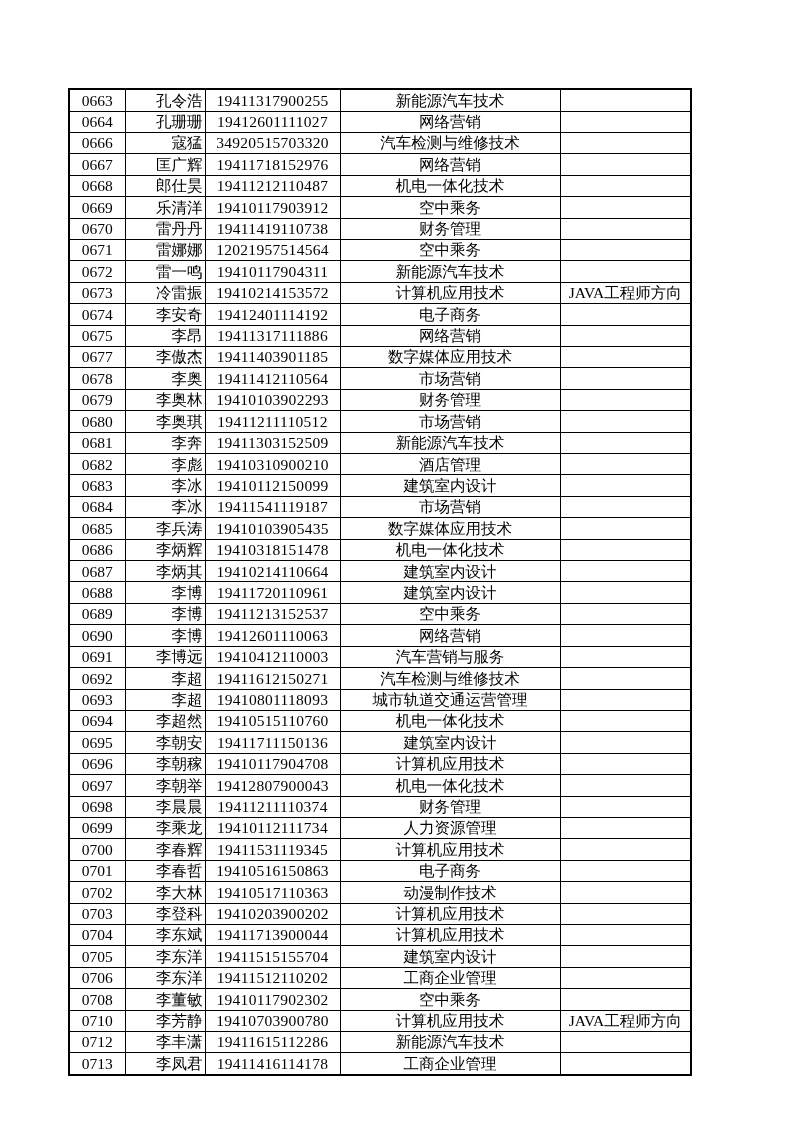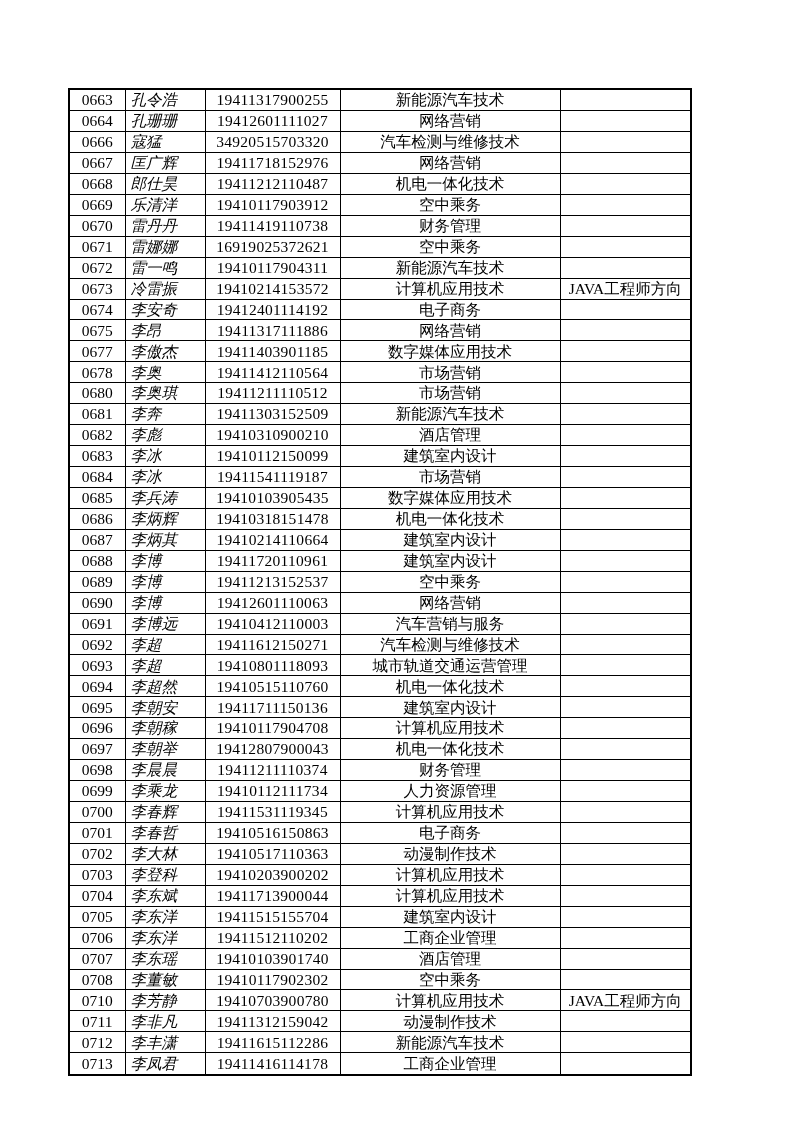--- a/index.html
+++ b/index.html
@@ -36,23 +36,22 @@
     padding: 0 2px;
     font-size: 15.5px;
     line-height: 1;
     color: var(--text-color, #000000);
     text-align: center;
     white-space: nowrap;
     overflow: hidden;
     font-family: "Liberation Serif", "DejaVu Serif", serif;
   }
   table.roster td.col-name {
-    text-align: left;
+    text-align: right;
     padding-left: 5px;
-    font-style: italic;
   }
   table.roster td.col-student_no {
     letter-spacing: 0.3px;
   }
 </style>
 </head>
 <body style="--page-bg: #ffffff; --line-color: #000000; --text-color: #000000;">
 
 <div class="page">
   <table class="roster">
@@ -109,21 +108,21 @@
         <tr>
           <td class="col-id">0670</td>
           <td class="col-name">雷丹丹</td>
           <td class="col-student_no">19411419110738</td>
           <td class="col-major">财务管理</td>
           <td class="col-note"></td>
         </tr>
         <tr>
           <td class="col-id">0671</td>
           <td class="col-name">雷娜娜</td>
-          <td class="col-student_no">16919025372621</td>
+          <td class="col-student_no">12021957514564</td>
           <td class="col-major">空中乘务</td>
           <td class="col-note"></td>
         </tr>
         <tr>
           <td class="col-id">0672</td>
           <td class="col-name">雷一鸣</td>
           <td class="col-student_no">19410117904311</td>
           <td class="col-major">新能源汽车技术</td>
           <td class="col-note"></td>
         </tr>
@@ -156,20 +155,27 @@
           <td class="col-note"></td>
         </tr>
         <tr>
           <td class="col-id">0678</td>
           <td class="col-name">李奥</td>
           <td class="col-student_no">19411412110564</td>
           <td class="col-major">市场营销</td>
           <td class="col-note"></td>
         </tr>
         <tr>
+          <td class="col-id">0679</td>
+          <td class="col-name">李奥林</td>
+          <td class="col-student_no">19410103902293</td>
+          <td class="col-major">财务管理</td>
+          <td class="col-note"></td>
+        </tr>
+        <tr>
           <td class="col-id">0680</td>
           <td class="col-name">李奥琪</td>
           <td class="col-student_no">19411211110512</td>
           <td class="col-major">市场营销</td>
           <td class="col-note"></td>
         </tr>
         <tr>
           <td class="col-id">0681</td>
           <td class="col-name">李奔</td>
           <td class="col-student_no">19411303152509</td>
@@ -345,46 +351,32 @@
           <td class="col-note"></td>
         </tr>
         <tr>
           <td class="col-id">0706</td>
           <td class="col-name">李东洋</td>
           <td class="col-student_no">19411512110202</td>
           <td class="col-major">工商企业管理</td>
           <td class="col-note"></td>
         </tr>
         <tr>
-          <td class="col-id">0707</td>
-          <td class="col-name">李东瑶</td>
-          <td class="col-student_no">19410103901740</td>
-          <td class="col-major">酒店管理</td>
-          <td class="col-note"></td>
-        </tr>
-        <tr>
           <td class="col-id">0708</td>
           <td class="col-name">李董敏</td>
           <td class="col-student_no">19410117902302</td>
           <td class="col-major">空中乘务</td>
           <td class="col-note"></td>
         </tr>
         <tr>
           <td class="col-id">0710</td>
           <td class="col-name">李芳静</td>
           <td class="col-student_no">19410703900780</td>
           <td class="col-major">计算机应用技术</td>
           <td class="col-note">JAVA工程师方向</td>
-        </tr>
-        <tr>
-          <td class="col-id">0711</td>
-          <td class="col-name">李非凡</td>
-          <td class="col-student_no">19411312159042</td>
-          <td class="col-major">动漫制作技术</td>
-          <td class="col-note"></td>
         </tr>
         <tr>
           <td class="col-id">0712</td>
           <td class="col-name">李丰潇</td>
           <td class="col-student_no">19411615112286</td>
           <td class="col-major">新能源汽车技术</td>
           <td class="col-note"></td>
         </tr>
         <tr>
           <td class="col-id">0713</td>

